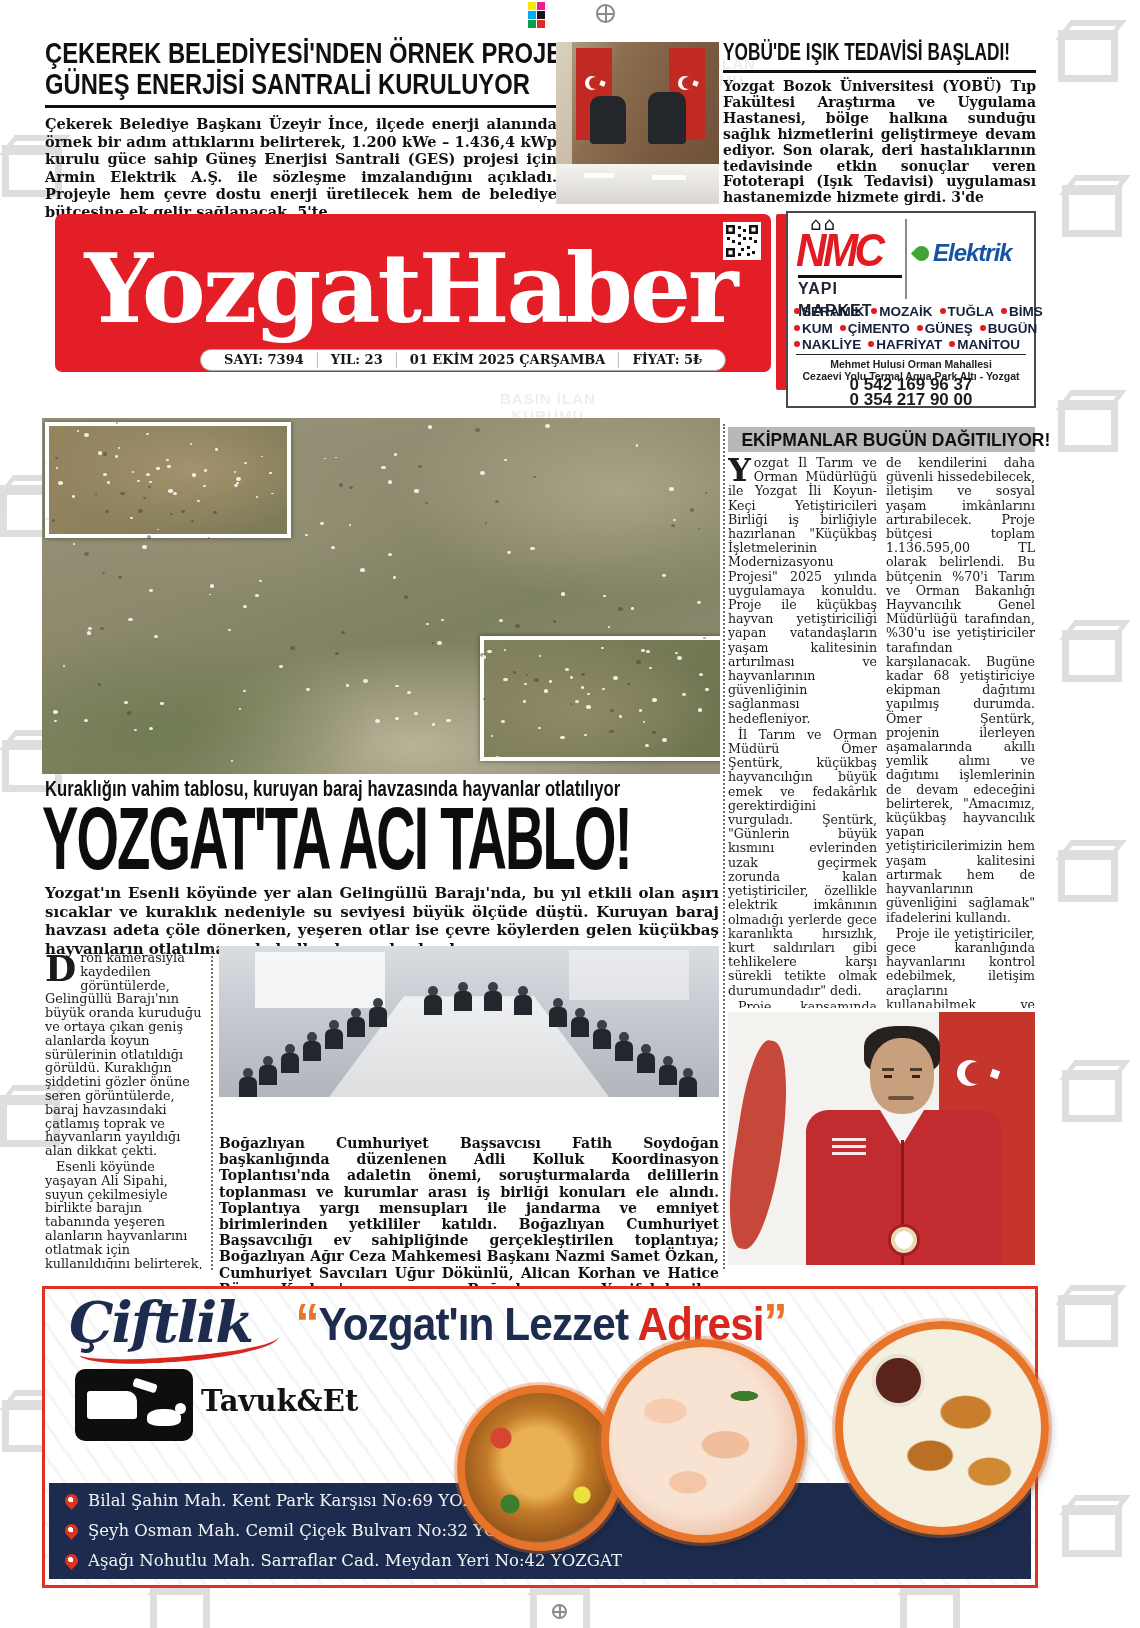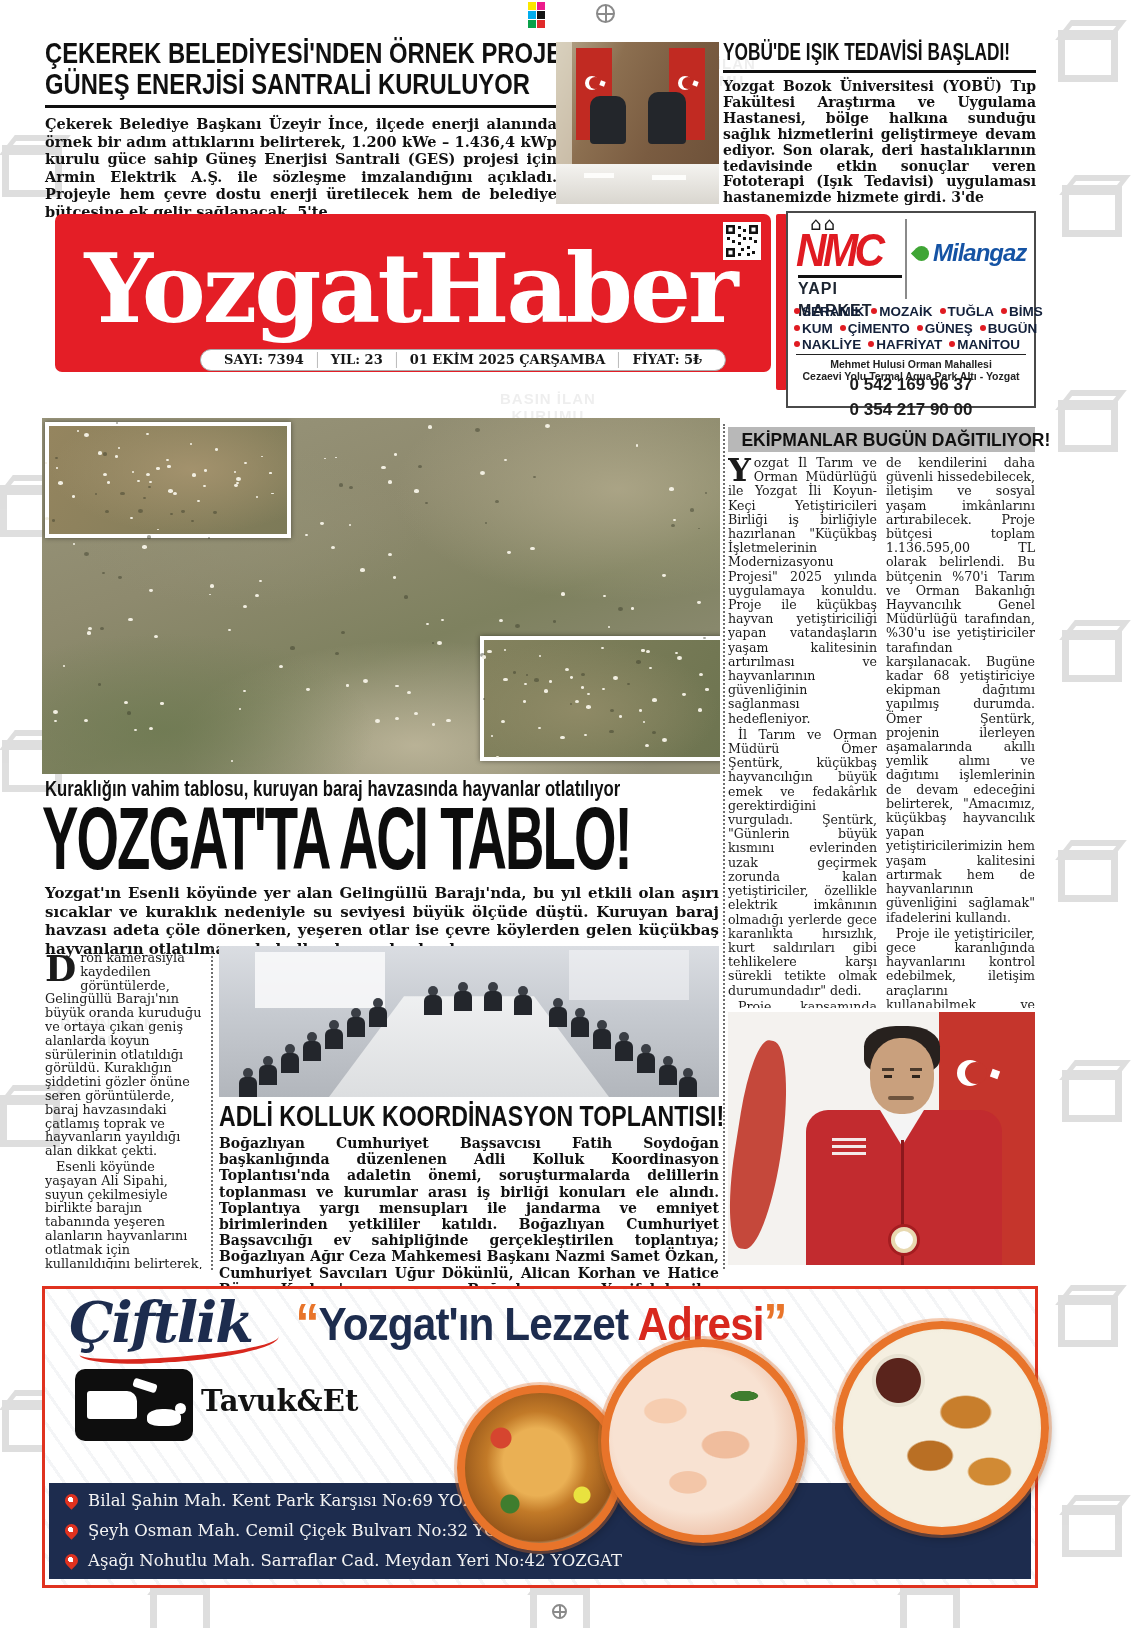--- a/index.html
+++ b/index.html
@@ -319,21 +319,21 @@
     </div>
   </div>
   <div class="abs" id="red-sliver"></div>
 
   <div class="abs" id="nmc-ad">
     <div class="roofs">⌂⌂</div>
     <div class="nmc-word">NMC</div>
     <div class="nmc-div"></div>
     <div class="mlg">
       <span class="flame"></span>
-      <b>Milangaz</b>
+      <b>Elektrik</b>
     </div>
     <div class="yapi">YAPI MARKET</div>
     <div class="nmc-rows">
       <div class="nmc-row">
         <span class="bi">SERAMİK</span>
         <span class="bi">MOZAİK</span>
         <span class="bi">TUĞLA</span>
         <span class="bi">BİMS</span>
       </div>
       <div class="nmc-row">
@@ -347,21 +347,21 @@
         <span class="bi">HAFRİYAT</span>
         <span class="bi">MANİTOU</span>
       </div>
     </div>
     <div class="nmc-hr"></div>
     <div class="nmc-addr">
       <div>Mehmet Hulusi Orman Mahallesi</div>
       <div>Cezaevi Yolu Termal Aqua Park Altı - Yozgat</div>
     </div>
     <div class="nmc-phone" style="top:164px;">0 542 169 96 37</div>
-    <div class="nmc-phone" style="top:189px;">0 354 217 90 00</div>
+    <div class="nmc-phone" style="top:179px;">0 354 217 90 00</div>
   </div>
 
   <div class="abs" id="photo-main">
     <div class="inset" id="inset1">
         <i class="sheep-dot" style="width: 4.04073px; height: 3.23258px; left: 96.859px; top: 47.0305px;"></i>
         <i class="sheep-dot" style="width: 2.74062px; height: 2.1925px; left: 121.107px; top: 87.0464px; background: rgba(55, 58, 40, 0.45);"></i>
         <i class="sheep-dot" style="width: 2.32px; height: 1.856px; left: 211.517px; top: 29.5937px;"></i>
         <i class="sheep-dot" style="width: 3.9053px; height: 3.12424px; left: 165.526px; top: 21.7268px;"></i>
         <i class="sheep-dot" style="width: 3.16277px; height: 2.53022px; left: 57.9477px; top: 55.3019px;"></i>
         <i class="sheep-dot" style="width: 3.57849px; height: 2.86279px; left: 132.464px; top: 84.2433px; background: rgba(55, 58, 40, 0.45);"></i>
@@ -596,23 +596,20 @@
       <div class="person" style="left: 374px; top: 74px;"></div>
       <div class="person" style="left: 396px; top: 86px;"></div>
       <div class="person" style="left: 418px; top: 98px;"></div>
       <div class="person" style="left: 440px; top: 110px;"></div>
       <div class="person" style="left: 460px; top: 122px;"></div>
       <div class="person" style="left: 205px; top: 40px;"></div>
       <div class="person" style="left: 235px; top: 36px;"></div>
       <div class="person" style="left: 265px; top: 36px;"></div>
       <div class="person" style="left: 295px; top: 40px;"></div>
     </div>
-  <div class="abs head-cond" id="adli-head">
-    <span class="squeeze">ADLİ KOLLUK KOORDİNASYON TOPLANTISI!</span>
-  </div>
   <p class="abs" id="adli-body" style="margin:0;">Boğazlıyan Cumhuriyet Başsavcısı Fatih Soydoğan başkanlığında düzenlenen Adli Kolluk Koordinasyon Toplantısı'nda adaletin önemi, soruşturmalarda delillerin toplanması ve kurumlar arası iş birliği konuları ele alındı. Toplantıya yargı mensupları ile jandarma ve emniyet birimlerinden yetkililer katıldı. Boğazlıyan Cumhuriyet Başsavcılığı ev sahipliğinde gerçekleştirilen toplantıya; Boğazlıyan Ağır Ceza Mahkemesi Başkanı Nazmi Samet Özkan, Cumhuriyet Savcıları Uğur Dökünlü, Alican Korhan ve Hatice Büşra Korhan'ın yanı sıra Boğazlıyan ve Yenifakılı ilçe jandarma ve emniyet yetkilileri ile adli kolluk görevlileri katıldı. 3'te</p>
 
   <div class="abs head-cond" id="ekipman-head">
     <span class="squeeze">EKİPMANLAR BUGÜN DAĞITILIYOR!</span>
   </div>
   <div class="abs" id="ekipman-cols">
     <div class="ekcol">
       <p><span class="dc">Y</span><span>ozgat İl Tarım ve Orman Müdürlüğü ile Yozgat İli Koyun-Keçi Yetiştiricileri Birliği iş birliğiyle hazırlanan "Küçükbaş İşletmelerinin Modernizasyonu Projesi" 2025 yılında uygulamaya konuldu. Proje ile küçükbaş hayvan yetiştiriciliği yapan vatandaşların yaşam kalitesinin artırılması ve hayvanlarının güvenliğinin sağlanması hedefleniyor.</span></p>
       <p>İl Tarım ve Orman Müdürü Ömer Şentürk, küçükbaş hayvancılığın büyük emek ve fedakârlık gerektirdiğini vurguladı. Şentürk, "Günlerin büyük kısmını evlerinden uzak geçirmek zorunda kalan yetiştiriciler, özellikle elektrik imkânının olmadığı yerlerde gece karanlıkta hırsızlık, kurt saldırıları gibi tehlikelere karşı sürekli tetikte olmak durumundadır" dedi.</p>
       <p>Proje kapsamında küçükbaş hayvancılık işletmelerine Güneş enerjisi ile kendini şarj edebilen Kamera Seti ve Koyuncu Seti (Kamp Lambası) dağıtımı bugün yapılaca. Bu ekipmanlar sayesinde yetiştiriciler hem hayvanlarını hem</p>

